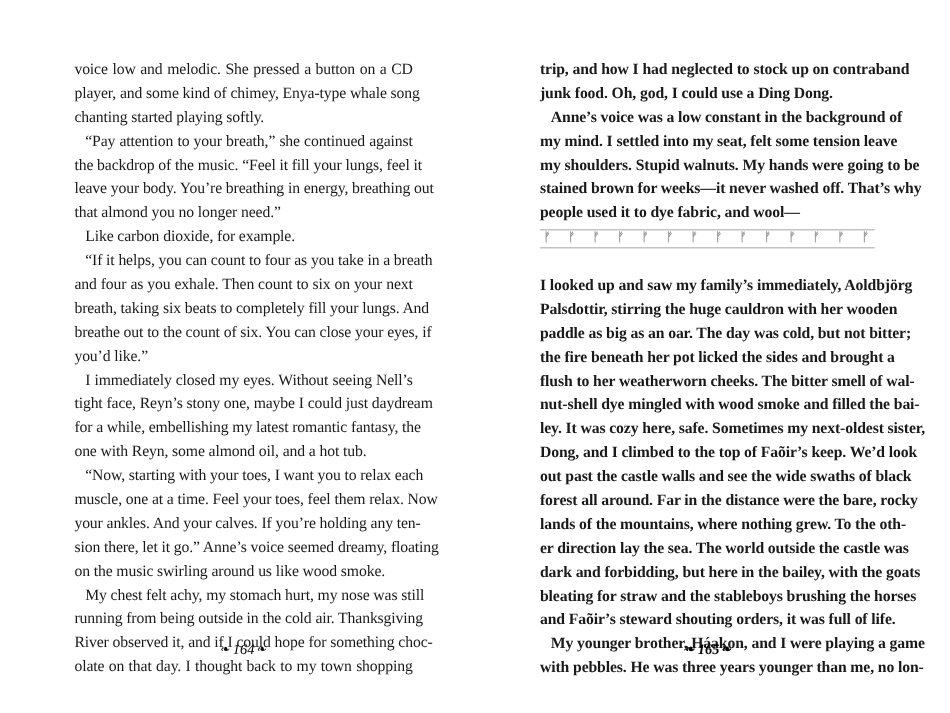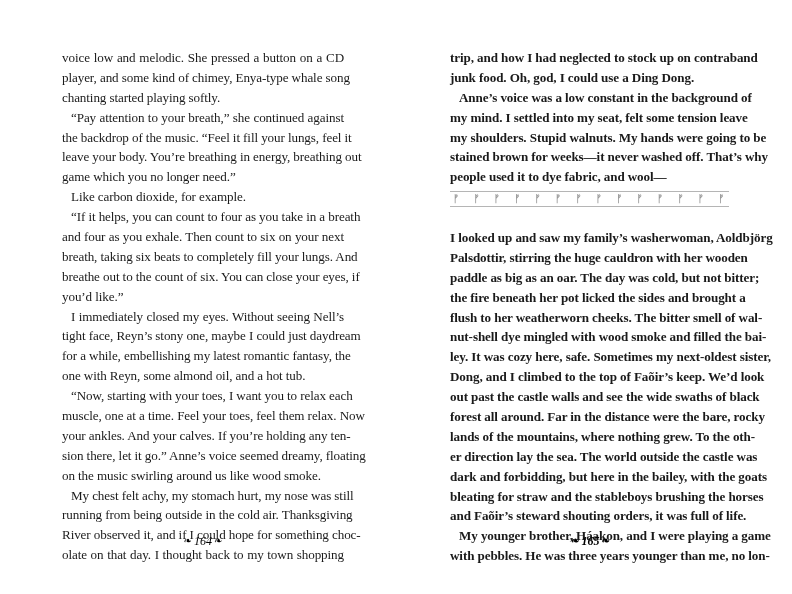--- a/index.html
+++ b/index.html
@@ -26,21 +26,21 @@
 <body>
 
 <div class="page page-left">
   <div class="text-block" id="left-text" style="top:48px;">
       <div class="line">voice low and melodic. She pressed a button on a CD</div>
       <div class="line">player, and some kind of chimey, Enya-type whale song</div>
       <div class="line last">chanting  started playing softly.</div>
       <div class="line indent">“Pay attention to your breath,” she continued against</div>
       <div class="line">the backdrop of the music. “Feel it fill your lungs, feel it</div>
       <div class="line">leave your body. You’re breathing in energy, breathing out</div>
-      <div class="line last">game which you no longer need.”</div>
+      <div class="line last">that almond you no longer need.”</div>
       <div class="line indent last">Like carbon dioxide, for example.</div>
       <div class="line indent">“If it helps, you can count to four as you take in a breath</div>
       <div class="line">and four as you exhale. Then count to six on your next</div>
       <div class="line">breath, taking six beats to completely fill your lungs. And</div>
       <div class="line">breathe out to the count of six. You can close your eyes, if</div>
       <div class="line last">you’d like.”</div>
       <div class="line indent">I immediately closed my eyes. Without seeing Nell’s</div>
       <div class="line">tight face, Reyn’s stony one, maybe I could just daydream</div>
       <div class="line">for a while, embellishing my latest romantic fantasy, the</div>
       <div class="line last">one with Reyn, some almond oil, and a hot tub.</div>
@@ -79,21 +79,21 @@
       <span class="rune" style="left: 125.4px;">ᚠ</span>
       <span class="rune" style="left: 145.8px;">ᚠ</span>
       <span class="rune" style="left: 166.2px;">ᚠ</span>
       <span class="rune" style="left: 186.6px;">ᚠ</span>
       <span class="rune" style="left: 207px;">ᚠ</span>
       <span class="rune" style="left: 227.4px;">ᚠ</span>
       <span class="rune" style="left: 247.8px;">ᚠ</span>
       <span class="rune" style="left: 268.2px;">ᚠ</span>
     </div>
   <div class="text-block" id="right-text-bottom" style="top:228px;">
-      <div class="line">I looked up and saw my family’s washerwoman, Aoldbjörg</div>
+      <div class="line">I looked up and saw my family’s immediately, Aoldbjörg</div>
       <div class="line">Palsdottir, stirring the huge cauldron with her wooden</div>
       <div class="line">paddle as big as an oar. The day was cold, but not bitter;</div>
       <div class="line">the fire beneath her pot licked the sides and brought a</div>
       <div class="line">flush to her weatherworn cheeks. The bitter smell of wal-</div>
       <div class="line">nut-shell dye mingled with wood smoke and filled the bai-</div>
       <div class="line">ley. It was cozy here, safe. Sometimes my next-oldest sister,</div>
       <div class="line">Dong, and I climbed to the top of Faõir’s keep. We’d look</div>
       <div class="line">out past the castle walls and see the wide swaths of black</div>
       <div class="line">forest all around. Far in the distance were the bare, rocky</div>
       <div class="line">lands of the mountains, where nothing grew. To the oth-</div>

